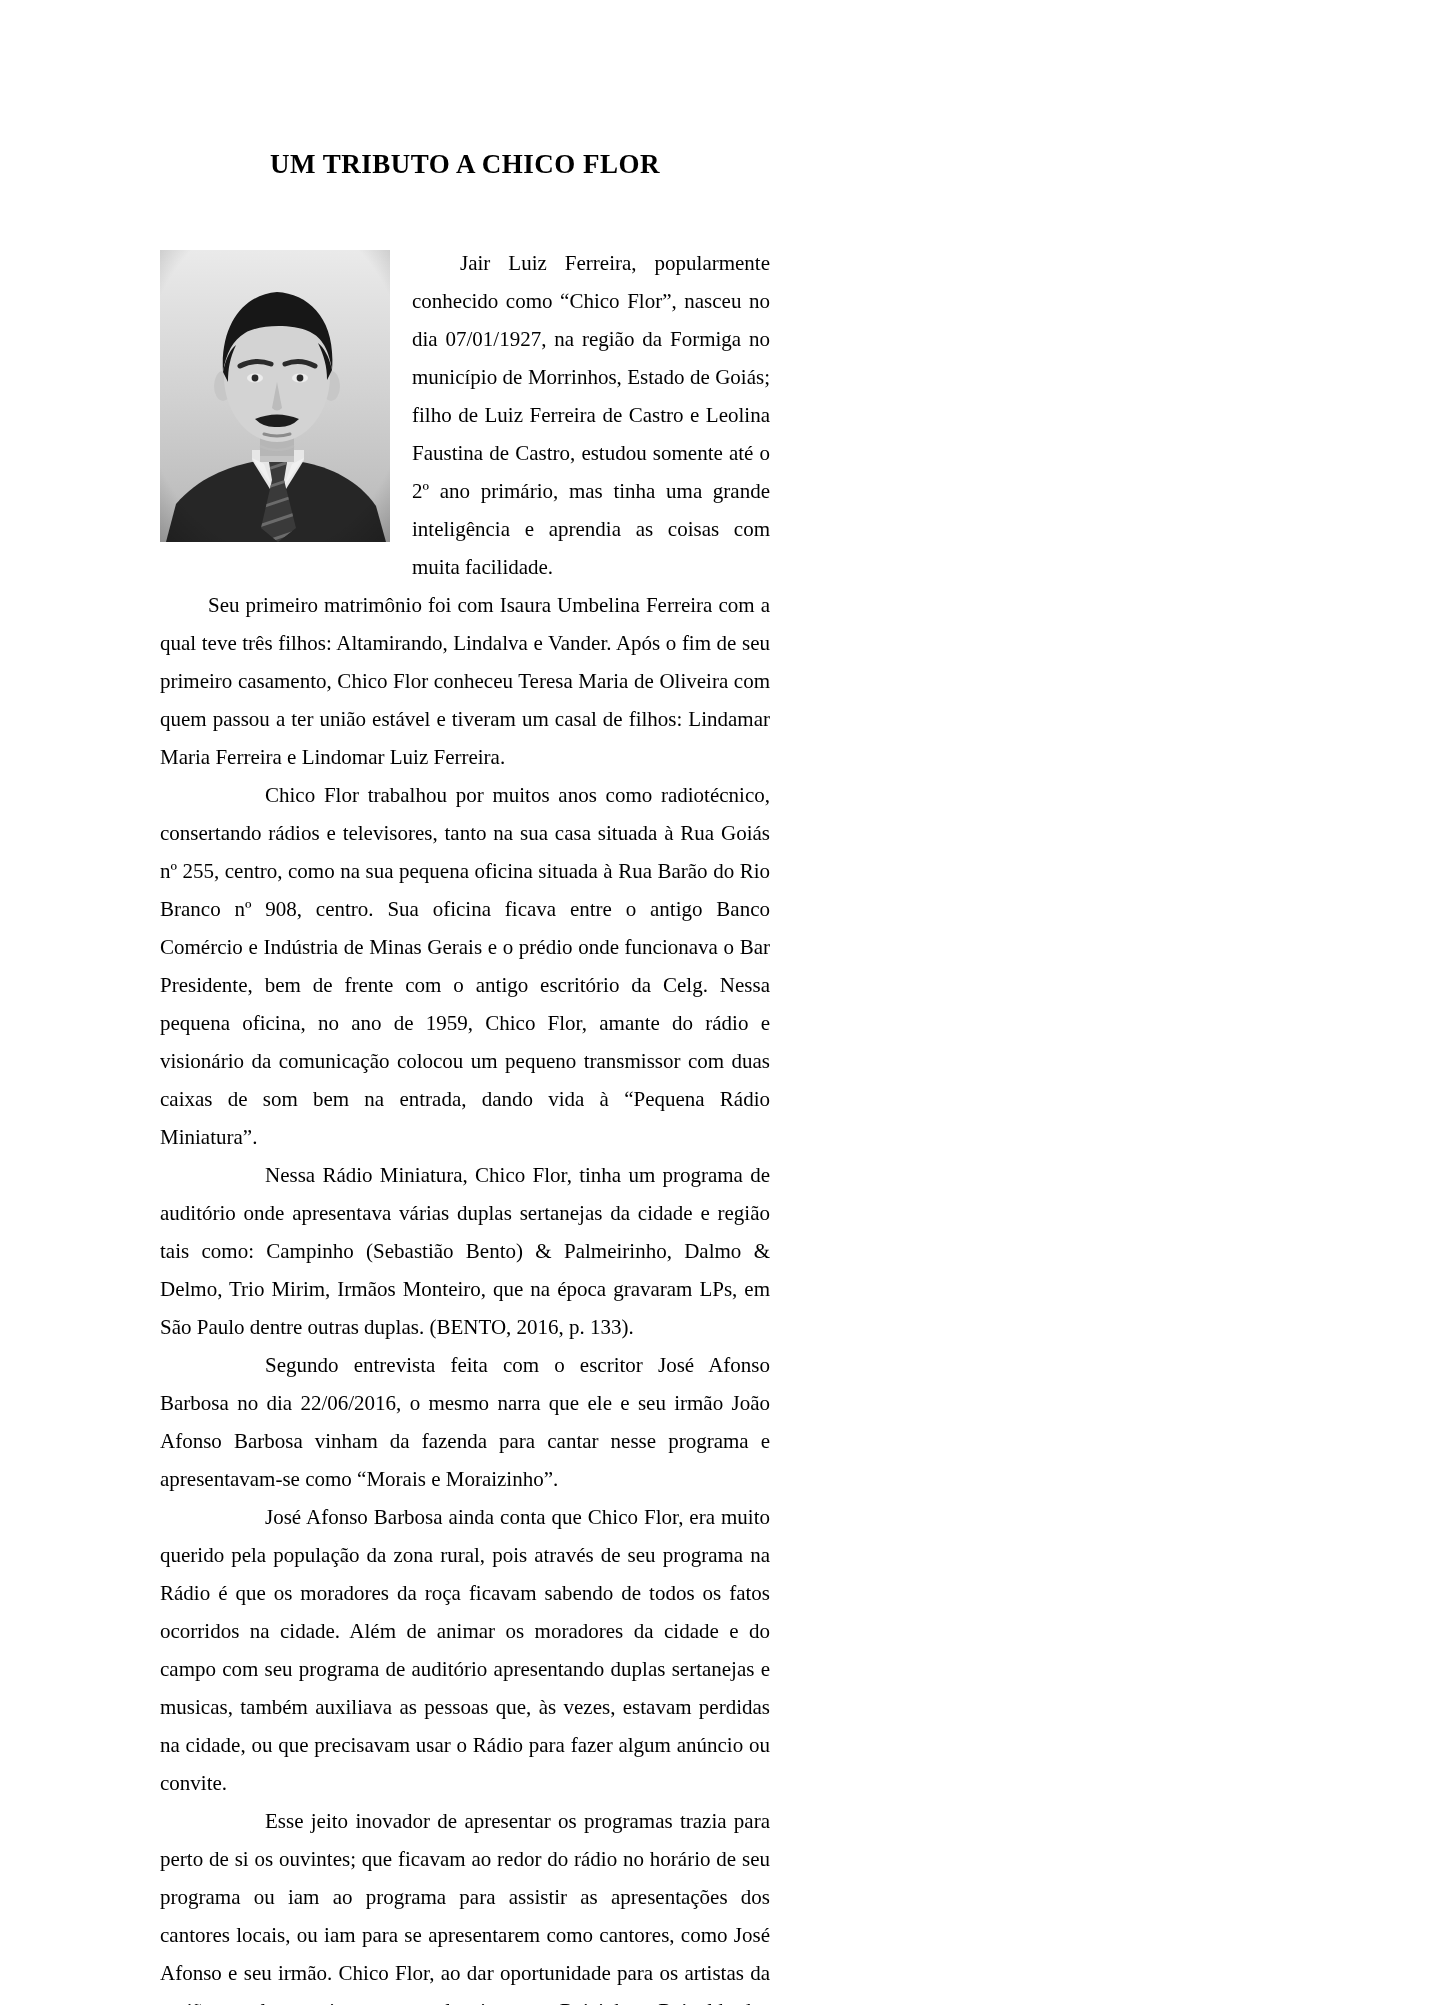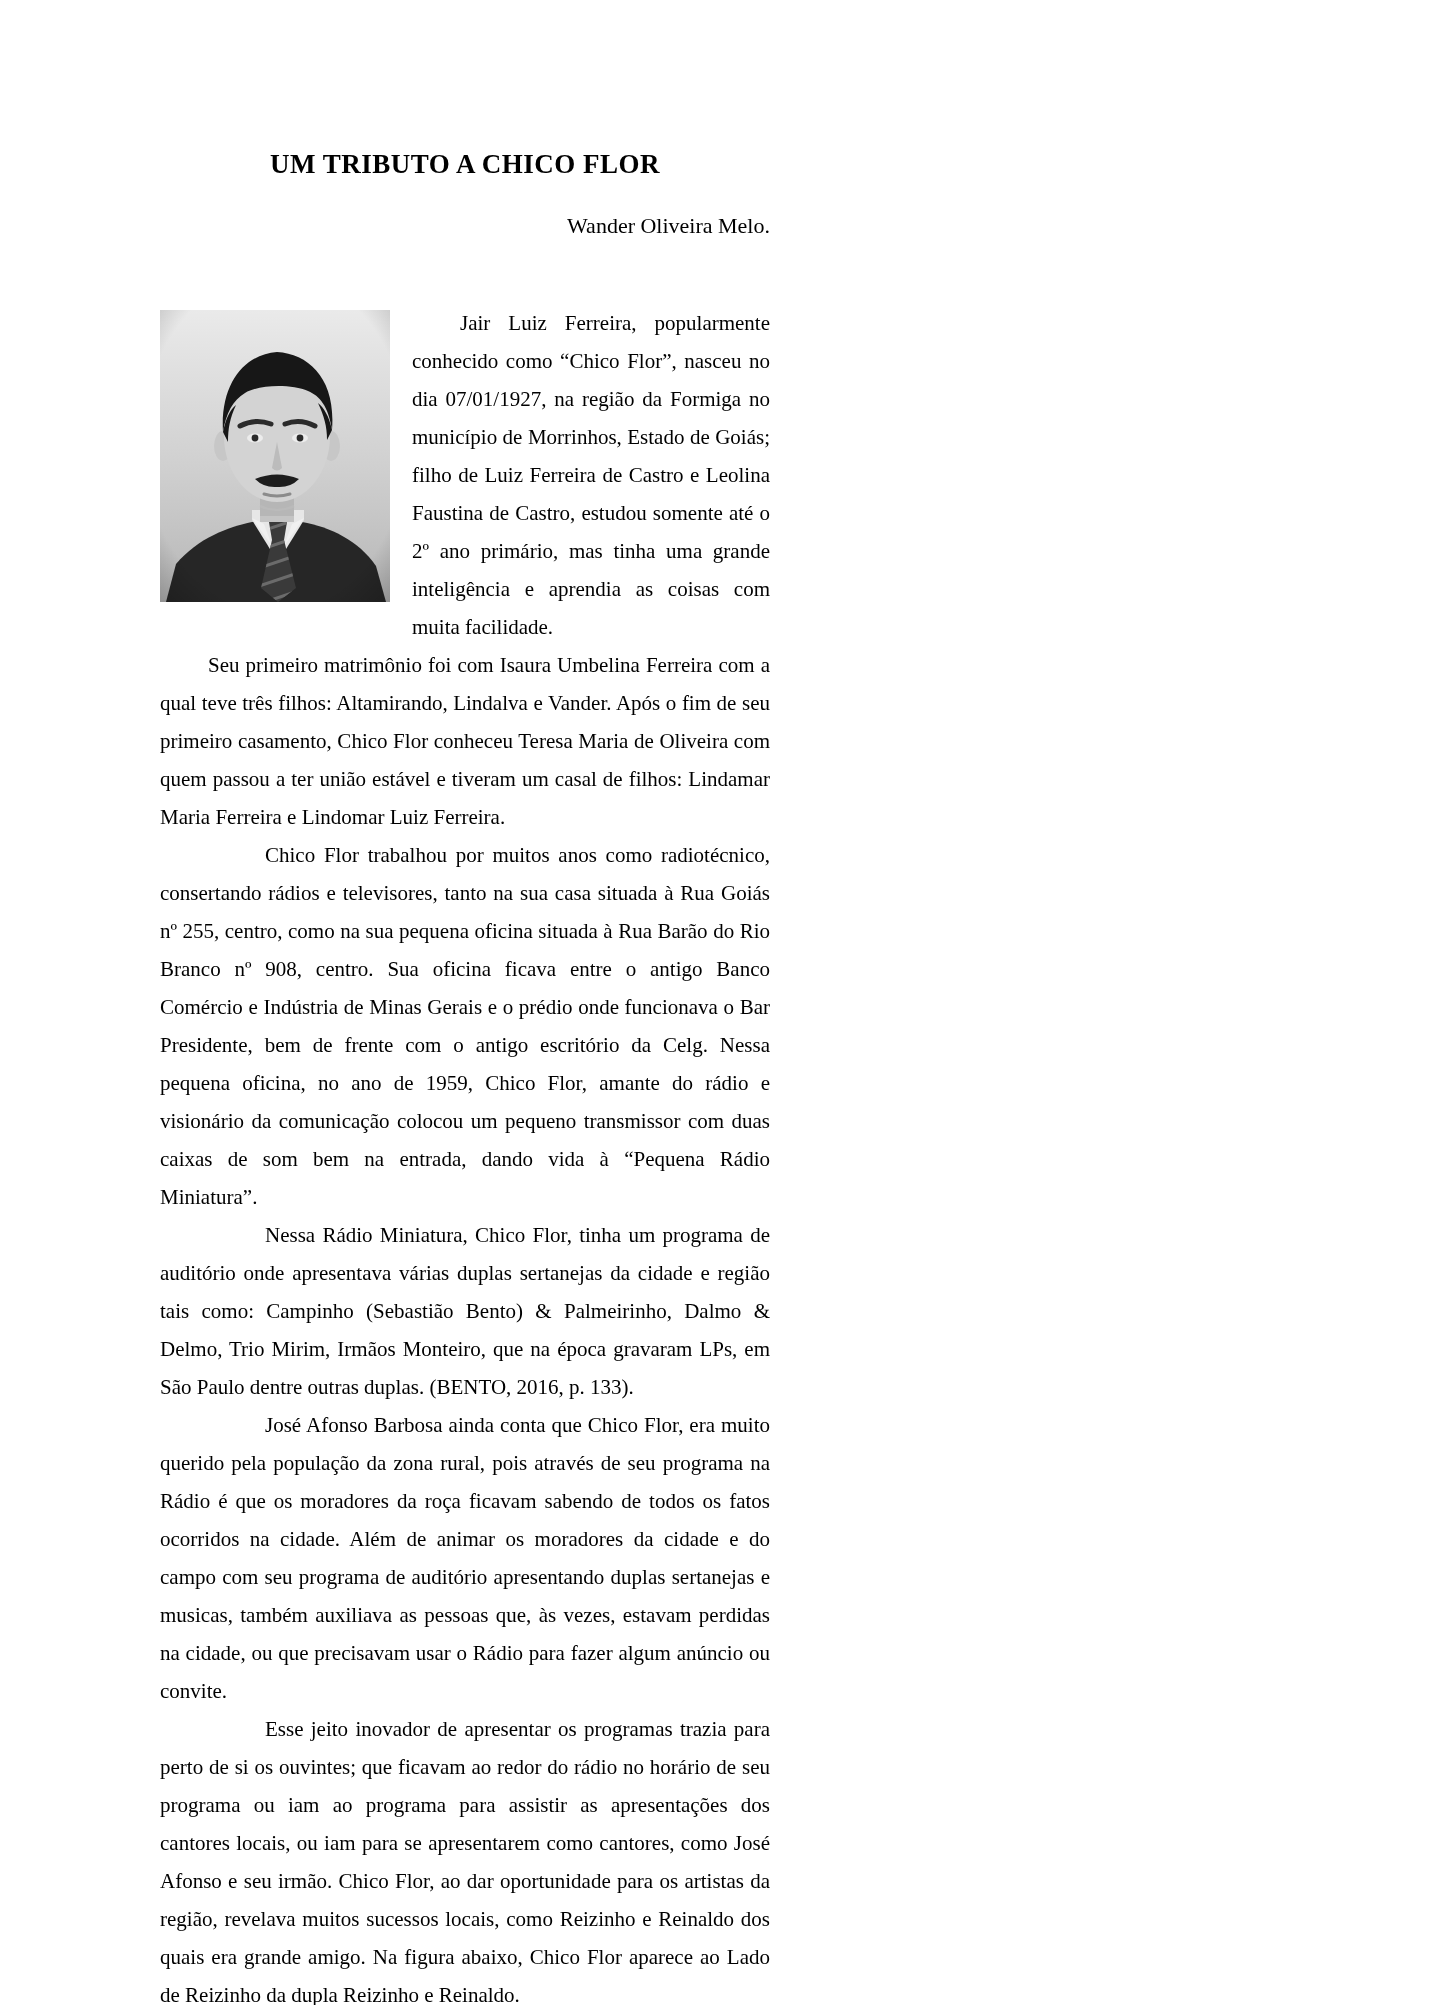--- a/index.html
+++ b/index.html
@@ -48,21 +48,20 @@
   .photo svg { display: block; width: 100%; height: 100%; }
   .clearfix::after { content: ""; display: table; clear: both; }
 </style>
 </head>
 <body>
 
 <div class="page">
 
   <h1 class="doc-title">UM TRIBUTO A CHICO FLOR</h1>
 
-  <div class="byline">Wander Oliveira Melo.</div>
 
   <div class="body-text clearfix">
 
     <div class="photo">
       <svg viewBox="0 0 230 292" xmlns="http://www.w3.org/2000/svg">
         <defs>
           <linearGradient id="bg" x1="0" y1="0" x2="0" y2="1">
             <stop offset="0" stop-color="#eceae6"></stop>
             <stop offset="0.55" stop-color="#d2cfca"></stop>
             <stop offset="1" stop-color="#bab6b0"></stop>
@@ -122,17 +121,18 @@
         <path d="M100 196 Q117 204 134 196" stroke="#c2bbb1" stroke-width="2.5" fill="none" opacity="0.7"></path>
 
         <rect width="230" height="292" fill="url(#vign)"></rect>
       </svg>
     </div>
 
     <p class="ind-sm">Jair Luiz Ferreira, popularmente conhecido como “Chico Flor”, nasceu no dia 07/01/1927, na região da Formiga no município de Morrinhos, Estado de Goiás; filho de Luiz Ferreira de Castro e Leolina Faustina de Castro, estudou somente até o 2º ano primário, mas tinha uma grande inteligência e aprendia as coisas com muita facilidade.</p>
     <p class="ind-sm">Seu primeiro matrimônio foi com Isaura Umbelina Ferreira com a qual teve três filhos: Altamirando, Lindalva e Vander. Após o fim de seu primeiro casamento, Chico Flor conheceu Teresa Maria de Oliveira com quem passou a ter união estável e tiveram um casal de filhos: Lindamar Maria Ferreira e Lindomar Luiz Ferreira.</p>
     <p class="ind">Chico Flor trabalhou por muitos anos como radiotécnico, consertando rádios e televisores, tanto na sua casa situada à Rua Goiás nº 255, centro, como na sua pequena oficina situada à Rua Barão do Rio Branco nº 908, centro. Sua oficina ficava entre o antigo Banco Comércio e Indústria de Minas Gerais e o prédio onde funcionava o Bar Presidente, bem de frente com o antigo escritório da Celg. Nessa pequena oficina, no ano de 1959, Chico Flor, amante do rádio e visionário da comunicação colocou um pequeno transmissor com duas caixas de som bem na entrada, dando vida à “Pequena Rádio Miniatura”.</p>
     <p class="ind">Nessa Rádio Miniatura, Chico Flor, tinha um programa de auditório onde apresentava várias duplas sertanejas da cidade e região tais como: Campinho (Sebastião Bento) &amp; Palmeirinho, Dalmo &amp; Delmo, Trio Mirim, Irmãos Monteiro, que na época gravaram LPs, em São Paulo dentre outras duplas. (BENTO, 2016, p. 133).</p>
+    <p class="ind">Segundo entrevista feita com o escritor José Afonso Barbosa no dia 22/06/2016, o mesmo narra que ele e seu irmão João Afonso Barbosa vinham da fazenda para cantar nesse programa e apresentavam-se como “Morais e Moraizinho”.</p>
     <p class="ind">José Afonso Barbosa ainda conta que Chico Flor, era muito querido pela população da zona rural, pois através de seu programa na Rádio é que os moradores da roça ficavam sabendo de todos os fatos ocorridos na cidade. Além de animar os moradores da cidade e do campo com seu programa de auditório apresentando duplas sertanejas e musicas, também auxiliava as pessoas que, às vezes, estavam perdidas na cidade, ou que precisavam usar o Rádio para fazer algum anúncio ou convite.</p>
     <p class="ind">Esse jeito inovador de apresentar os programas trazia para perto de si os ouvintes; que ficavam ao redor do rádio no horário de seu programa ou iam ao programa para assistir as apresentações dos cantores locais, ou iam para se apresentarem como cantores, como José Afonso e seu irmão. Chico Flor, ao dar oportunidade para os artistas da região, revelava muitos sucessos locais, como Reizinho e Reinaldo dos quais era grande amigo. Na figura abaixo, Chico Flor aparece ao Lado de Reizinho da dupla Reizinho e Reinaldo.</p>
 
   </div>
 </div>
 
 </body></html>

